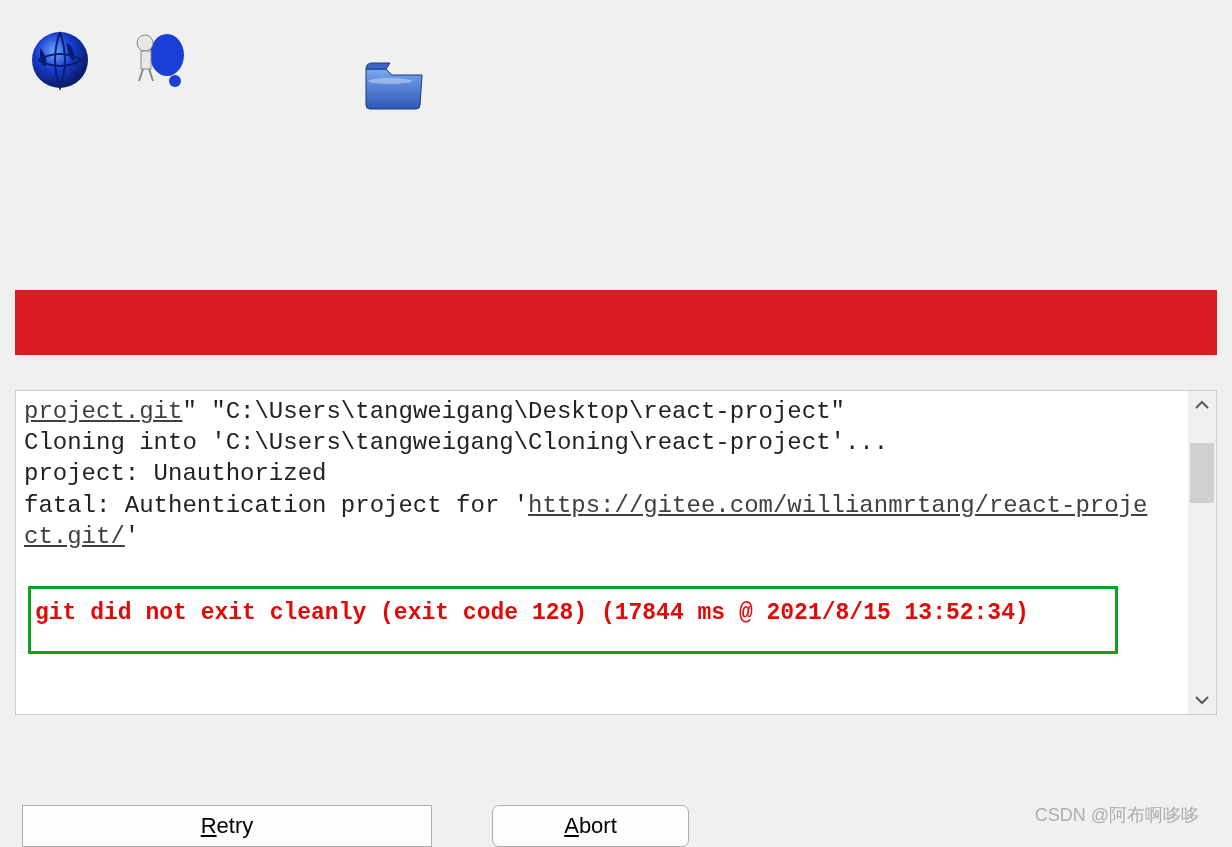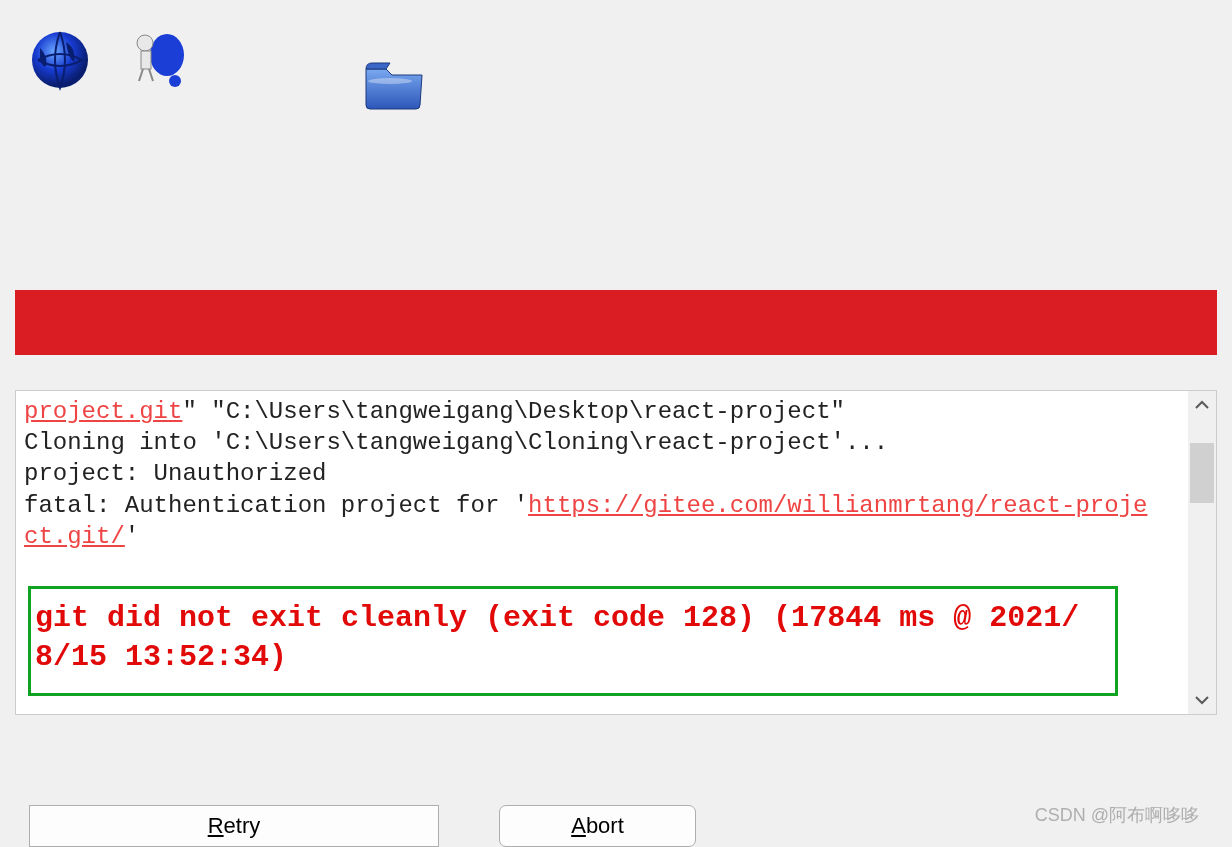--- a/index.html
+++ b/index.html
@@ -35,28 +35,28 @@
     .output-text {
       font-family: Consolas, "Courier New", monospace;
       font-size: 24px;
       line-height: 1.3;
       padding: 5px 8px;
       color: #222;
       width: 1145px;
       word-break: break-all;
       white-space: pre-wrap;
     }
-    .link { color: #ef4444; text-decoration: underline; }
+    .link { color: #404040; text-decoration: underline; }
     .error-box {
       border: 3px solid #0fa321;
       font-family: Consolas, "Courier New", monospace;
-      font-size: 30px;
+      font-size: 23px;
       font-weight: bold;
       color: #e20909;
-      padding: 10px 4px 16px 4px;
+      padding: 10px 4px 22px 4px;
       margin: 34px 35px 0 4px;
     }
     .scroll-track {
       position: absolute;
       right: 0; top: 0;
       width: 28px;
       height: 100%;
       background: #f0f0f0;
       display: flex;
       flex-direction: column;
@@ -71,21 +71,21 @@
       cursor: pointer;
     }
     .scroll-thumb {
       width: 24px;
       height: 60px;
       background: #d0d0d0;
       margin-top: 24px;
     }
     .button-row {
       position: absolute;
-      bottom: 0; left: 11px; right: 0;
+      bottom: 0; left: 4px; right: 0;
       display: flex;
       padding: 0 18px;
       align-items: flex-end;
       height: 42px;
     }
     .btn {
       background: #fdfdfd;
       border: 1px solid #aeaeae;
       height: 42px;
       font-size: 22px;

